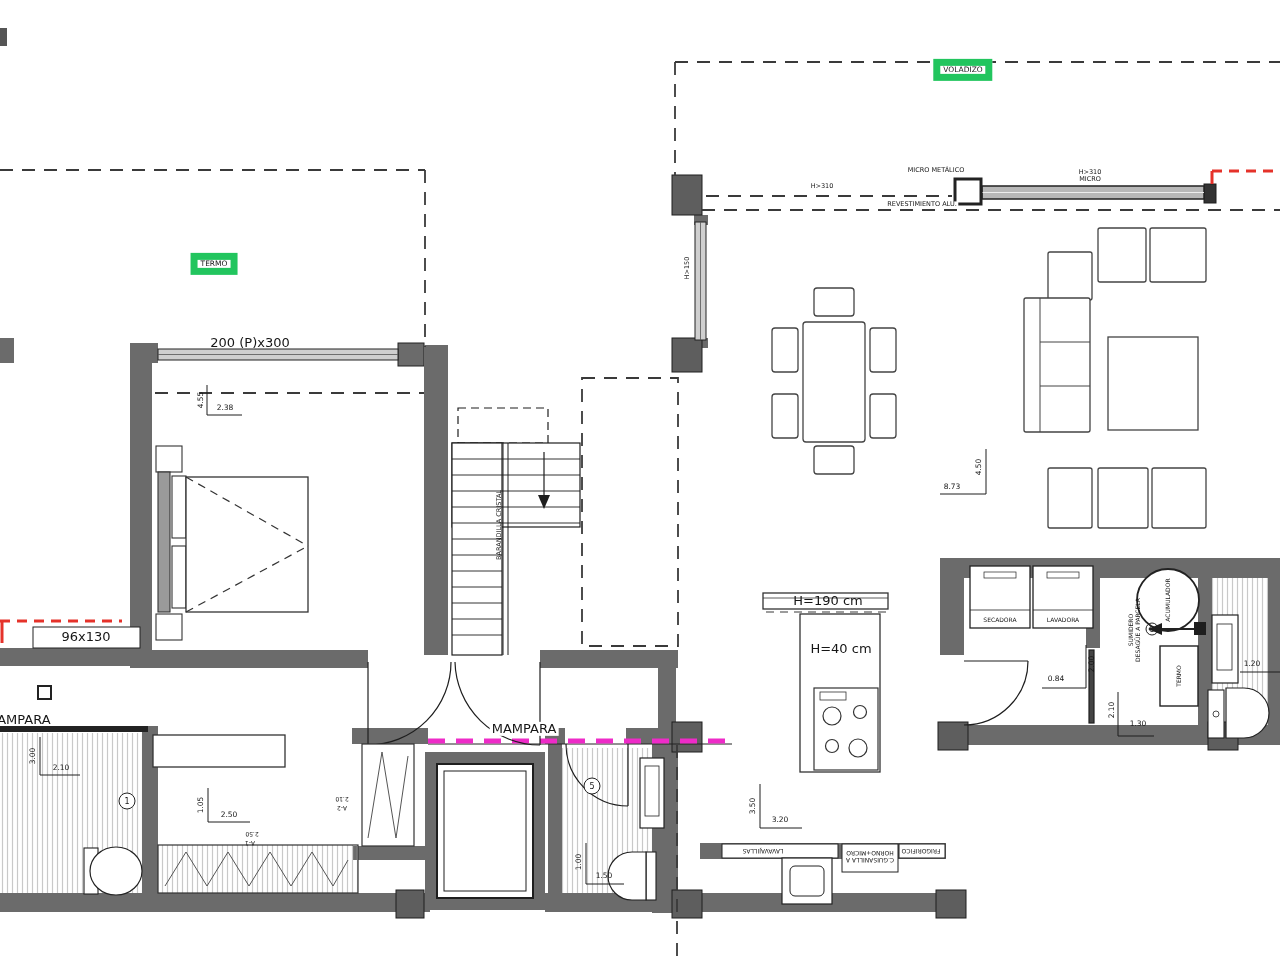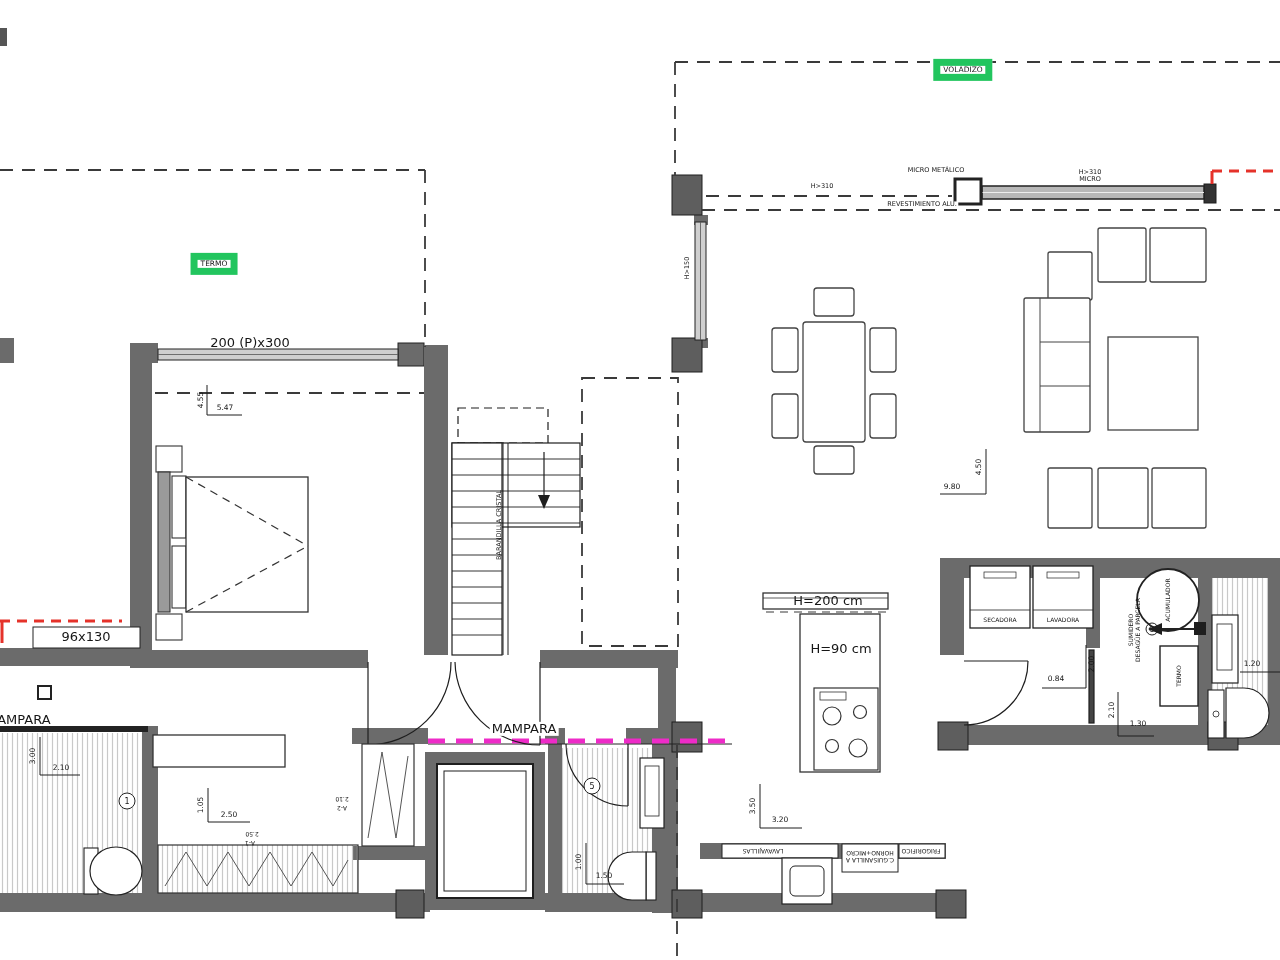--- a/index.html
+++ b/index.html
@@ -265,42 +265,42 @@
 <div class="lbl ctr fs65 stack" style="left:1090px;top:176px">
   <span>H&gt;310</span>
   <span>MICRO</span>
 </div>
 <div class="lbl ctr wbg fs65" style="left:922px;top:205px">REVESTIMIENTO ALU.</div>
 <div class="lbl ctr boxed" style="left:214px;top:264px">TERMO</div>
 <div class="lbl ctr fs7" style="left:250px;top:343px">200 (P)x300</div>
 <div class="lbl r90 fs65" style="left:688px;top:268px">H&gt;150</div>
 <div class="lbl r90 fs65" style="left:500px;top:525px">BARANDILLA CRISTAL</div>
 <div class="lbl ctr wbg fs7" style="left:524px;top:729px">MAMPARA</div>
-<div class="lbl ctr fs7" style="left:828px;top:601px">H=200 cm</div>
-<div class="lbl ctr fs7" style="left:841px;top:649px">H=90 cm</div>
+<div class="lbl ctr fs7" style="left:828px;top:601px">H=190 cm</div>
+<div class="lbl ctr fs7" style="left:841px;top:649px">H=40 cm</div>
 <div class="lbl ctr fs6" style="left:1000px;top:620px">SECADORA</div>
 <div class="lbl ctr fs6" style="left:1063px;top:620px">LAVADORA</div>
 <div class="lbl r90 fs6" style="left:1168px;top:600px">ACUMULADOR</div>
 <div class="lbl r90 fs6 stack" style="left:1135px;top:630px">
   <span>SUMIDERO</span>
   <span>DESAGÜE A PARCELA</span>
 </div>
 <div class="lbl r90 fs6" style="left:1179px;top:676px">TERMO</div>
 <div class="lbl fs7" style="left:-14px;top:713px">MAMPARA</div>
 <div class="lbl ctr fs7" style="left:86px;top:637px">96x130</div>
 <div class="lbl r180 fs6" style="left:763px;top:851px">LAVAVAJILLAS</div>
 <div class="lbl r180 fs6 stack" style="left:870px;top:856px">
   <span>C.GUISANILLA A</span>
   <span>HORNO+MICRO</span>
 </div>
 <div class="lbl r180 fs6" style="left:921px;top:851px">FRIGORIFICO</div>
 
 <div class="lbl r90" style="left:201px;top:400px">4.55</div>
-<div class="lbl ctr" style="left:225px;top:408px">5.47</div>
-<div class="lbl ctr" style="left:952px;top:487px">9.80</div>
+<div class="lbl ctr" style="left:225px;top:408px">2.38</div>
+<div class="lbl ctr" style="left:952px;top:487px">8.73</div>
 <div class="lbl r90" style="left:979px;top:467px">4.50</div>
 <div class="lbl r90" style="left:33px;top:756px">3.00</div>
 <div class="lbl ctr" style="left:61px;top:768px">2.10</div>
 <div class="lbl r90" style="left:201px;top:805px">1.05</div>
 <div class="lbl ctr" style="left:229px;top:815px">2.50</div>
 <div class="lbl r180 fs6" style="left:252px;top:834px">2.50</div>
 <div class="lbl r180 fs6" style="left:250px;top:843px">A-1</div>
 <div class="lbl r180 fs6" style="left:342px;top:799px">2.10</div>
 <div class="lbl r180 fs6" style="left:342px;top:808px">A-2</div>
 <div class="lbl r90" style="left:579px;top:862px">1.00</div>

